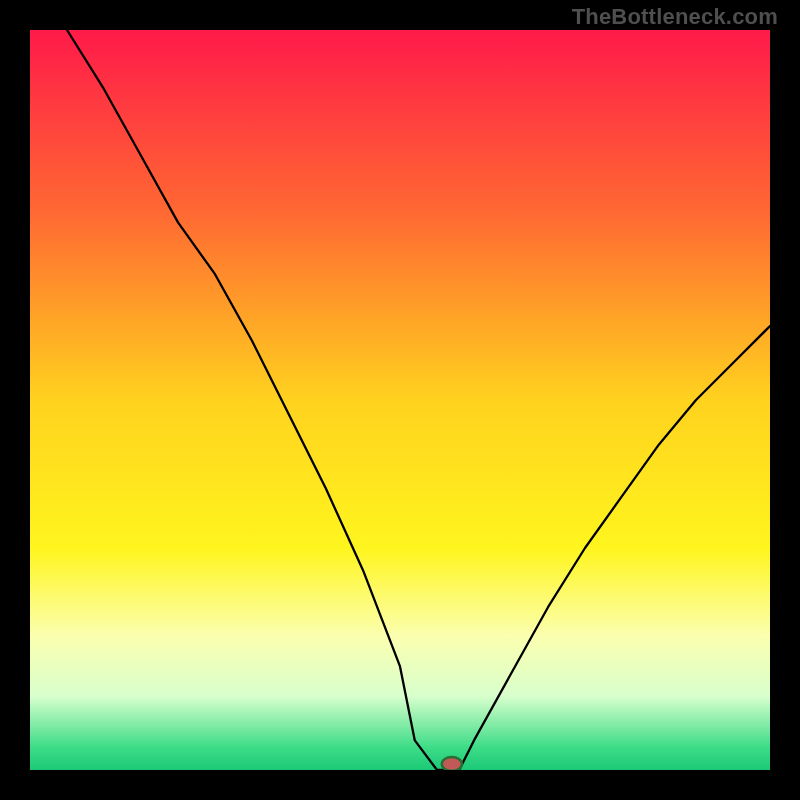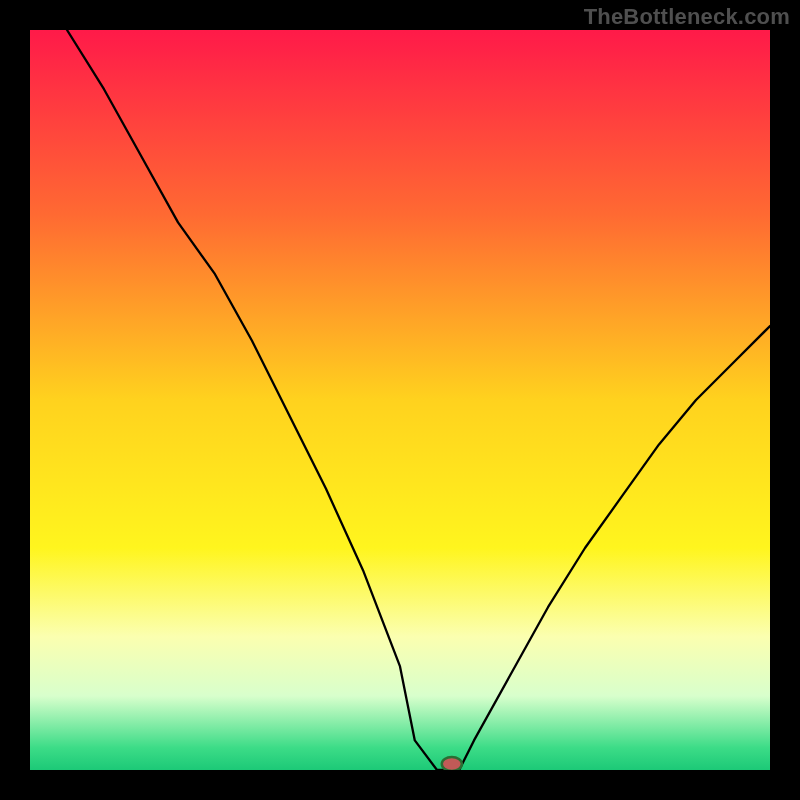--- a/index.html
+++ b/index.html
@@ -13,21 +13,21 @@
   }
   .frame {
     position: relative;
     width: 800px;
     height: 800px;
     background: #000;
   }
   .watermark {
     position: absolute;
     top: 4px;
-    right: 10px;
+    right: 22px;
     color: #4f4f4f;
     font-size: 22px;
     font-weight: 600;
     letter-spacing: 0.2px;
     user-select: none;
   }
   .plot {
     position: absolute;
     left: 30px;
     top: 30px;

